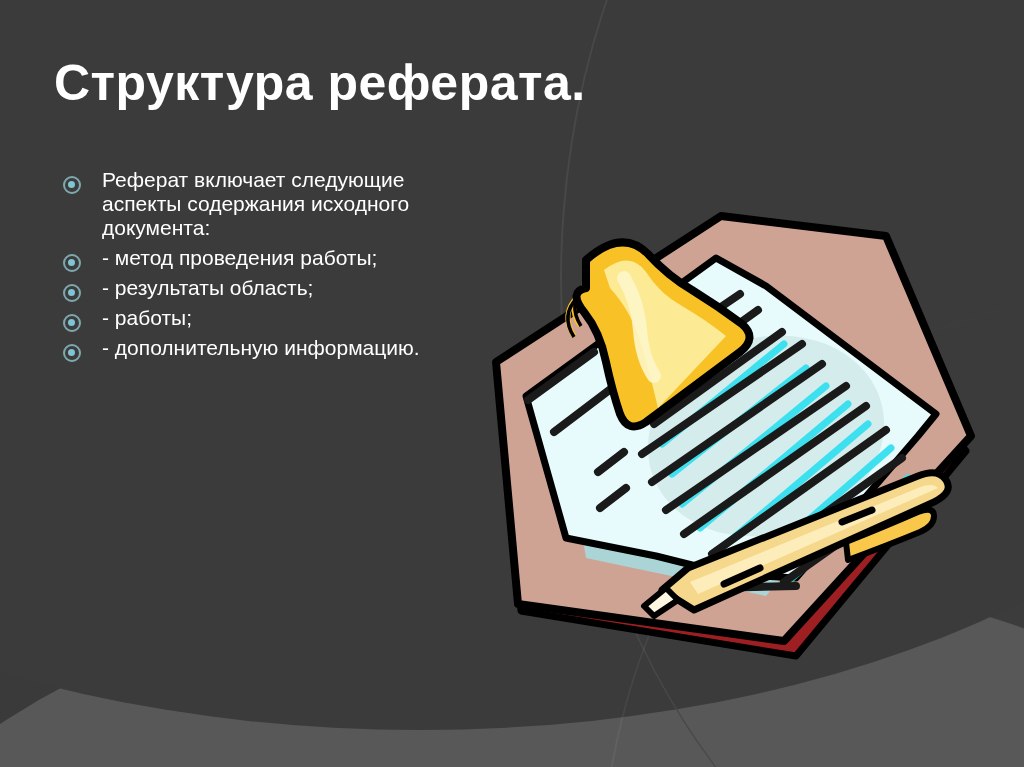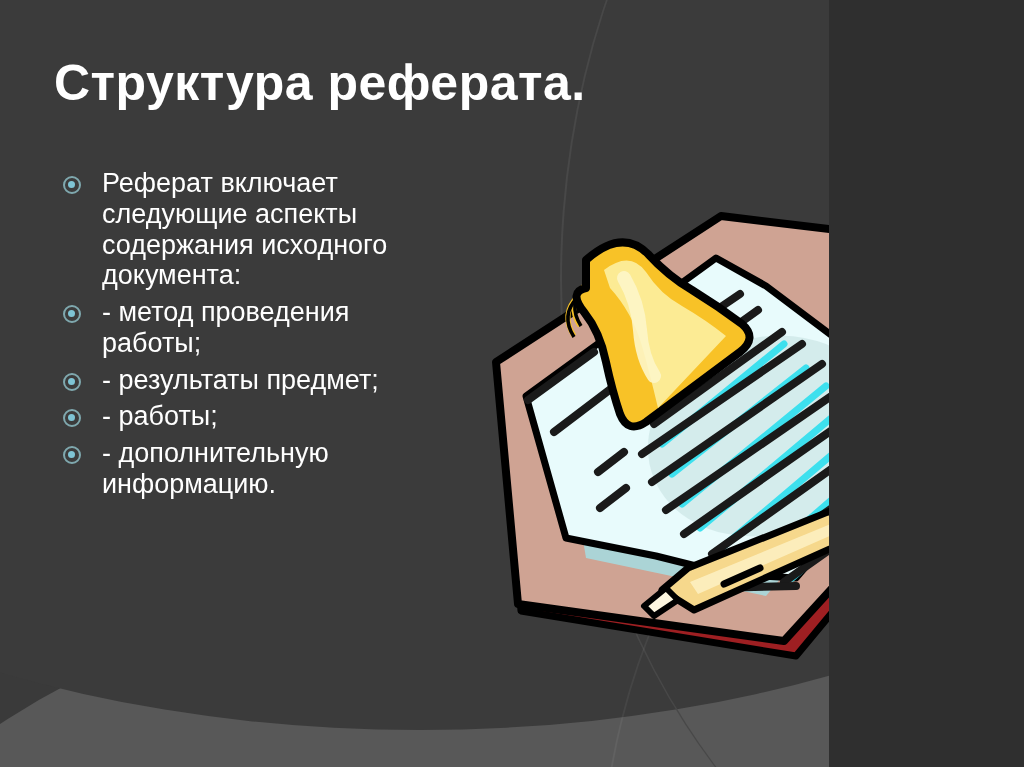--- a/index.html
+++ b/index.html
@@ -2,21 +2,21 @@
 <html><head>
 <meta charset="utf-8">
 <style>
   html, body {
     margin: 0;
     padding: 0;
     background: #2f2f2f;
   }
   .slide {
     position: relative;
-    width: 829px;
+    width: 1024px;
     height: 767px;
     overflow: hidden;
     background: #8b5cf6;
     font-family: "Liberation Sans", sans-serif;
   }
 
   
   .bg-base {
     position: absolute;
     inset: 0;
@@ -95,21 +95,21 @@
     width: 400px;
     margin: 0;
     padding: 0;
     list-style: none;
   }
   .bullet-item {
     position: relative;
     padding-left: 46px;
     margin-bottom: 6px;
     color: #ffffff;
-    font-size: 27px;
+    font-size: 21px;
     line-height: 1.14;
   }
   .bullet-icon {
     position: absolute;
     left: 7px;
     top: 8px;
     width: 18px;
     height: 18px;
     border-radius: 50%;
     border: 2.5px solid #7fa8ae;
@@ -158,21 +158,21 @@
     <li class="bullet-item">
       <span class="bullet-icon"></span>
       <span class="bullet-text">Реферат включает следующие аспекты содержания исходного документа:</span>
     </li>
     <li class="bullet-item">
       <span class="bullet-icon"></span>
       <span class="bullet-text">- метод проведения работы;</span>
     </li>
     <li class="bullet-item">
       <span class="bullet-icon"></span>
-      <span class="bullet-text">- результаты предмет;</span>
+      <span class="bullet-text">- результаты область;</span>
     </li>
     <li class="bullet-item">
       <span class="bullet-icon"></span>
       <span class="bullet-text">- работы;</span>
     </li>
     <li class="bullet-item">
       <span class="bullet-icon"></span>
       <span class="bullet-text">- дополнительную информацию.</span>
     </li>
   </ul>

